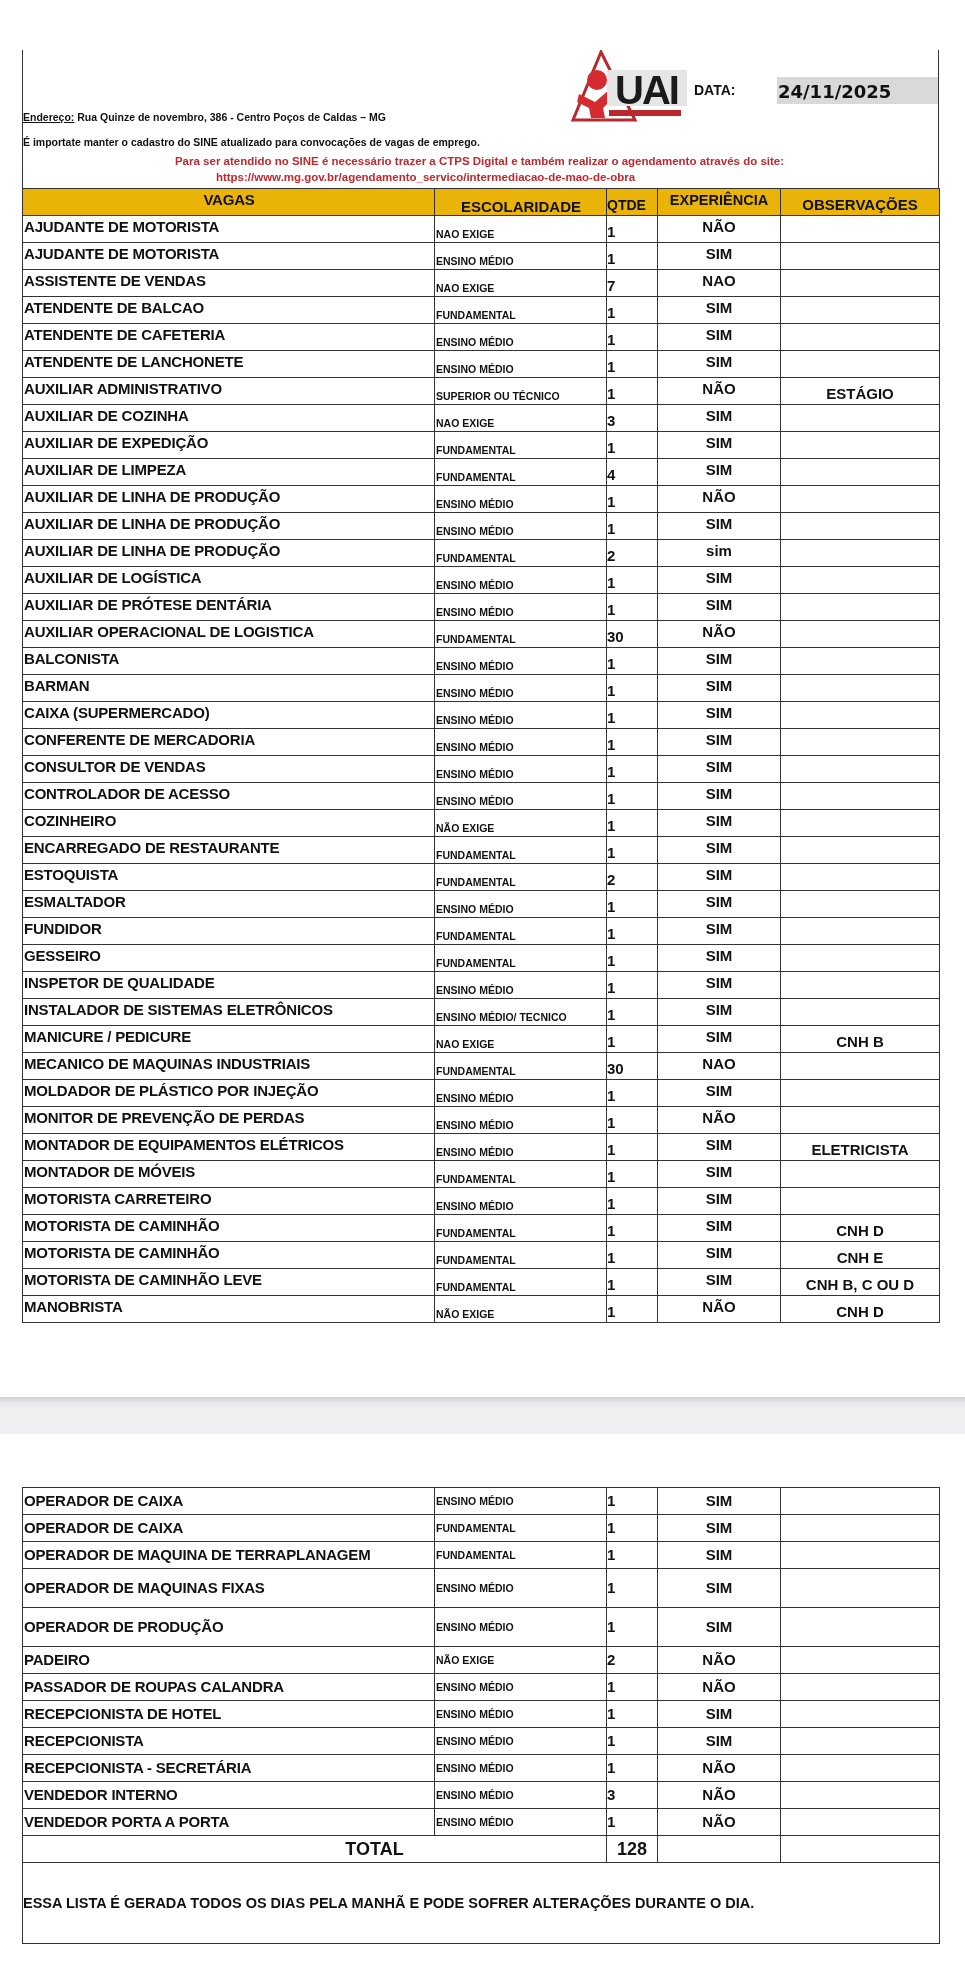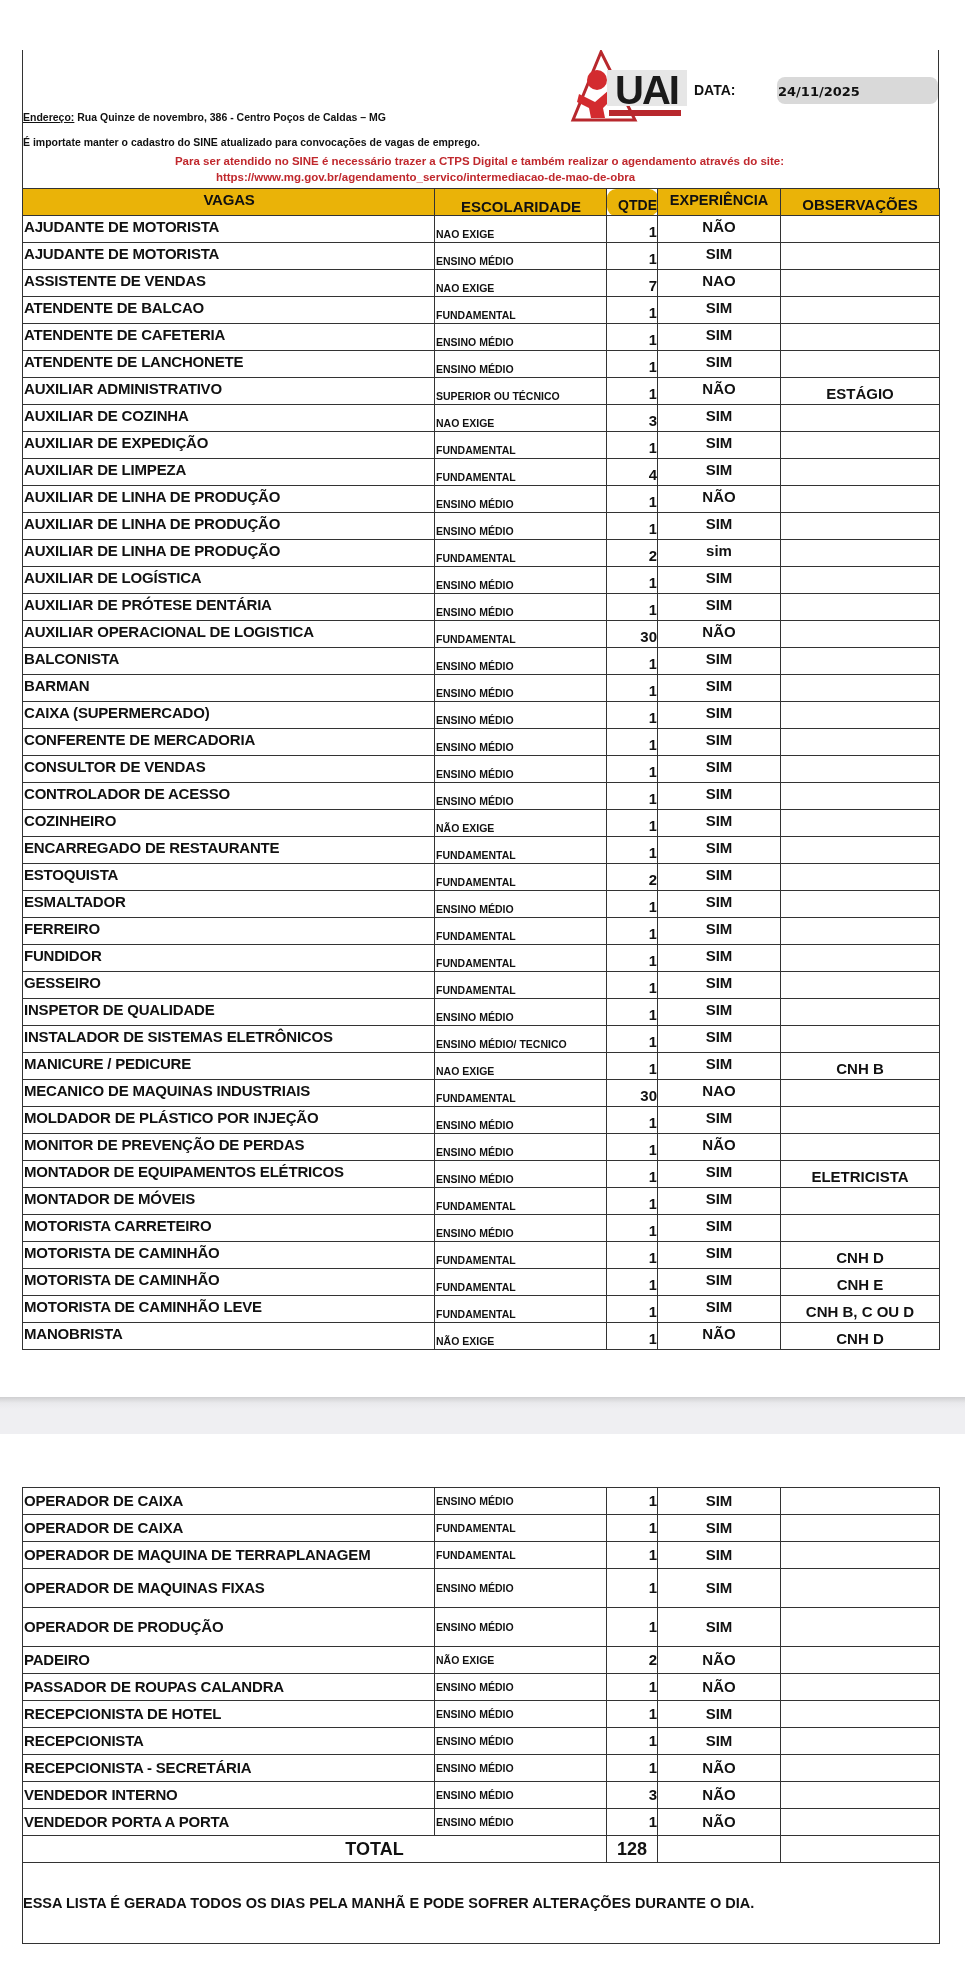--- a/index.html
+++ b/index.html
@@ -10,30 +10,30 @@
   .addr { position: absolute; left: 23px; top: 111px; font-size: 10.5px; font-weight: bold; }
   .addr .u { text-decoration: underline; }
   .note { position: absolute; left: 23px; top: 136px; font-size: 10.5px; font-weight: bold; }
   .red1 { position: absolute; left: 22px; width: 915px; top: 155px; text-align: center;
           font-size: 11.5px; font-weight: bold; color: #c0282d; }
   .red2 { position: absolute; left: 22px; width: 807px; top: 171px; text-align: center;
           font-size: 11.5px; font-weight: bold; color: #c0282d; }
   .logo { position: absolute; left: 565px; top: 50px; width: 125px; height: 75px; }
   .date-label { position: absolute; left: 694px; top: 82px; font-size: 14px; font-weight: bold; }
   .date-val { position: absolute; left: 777px; top: 77px; width: 160px; height: 27px;
-              background: #d9d9d9; font-size: 13px; font-weight: bold; line-height: 30px; padding-left: 1px;
-              font-family: "DejaVu Sans", sans-serif; border-radius: 8px; }
+              background: #d9d9d9; font-size: 18px; font-weight: bold; line-height: 30px; padding-left: 1px;
+              font-family: "DejaVu Sans", sans-serif; }
   table { border-collapse: collapse; position: absolute; left: 22px; width: 916px; table-layout: fixed; }
   td, th { border: 1px solid #333; padding: 0; overflow: hidden; white-space: nowrap; }
   th { background: #eab308; font-size: 15px; font-weight: bold; height: 26px; margin-top: 9px; }
   td { height: 26px; }
   .c-vaga { width: 410px; font-size: 15px; font-weight: bold; text-align: left; padding-left: 1px;
             letter-spacing: -0.2px; vertical-align: top; line-height: 22px; }
   .c-esc { width: 170px; font-size: 10.5px; font-weight: bold; vertical-align: bottom; padding-left: 1px; line-height: 16px; }
-  .c-qtd { width: 50px; font-size: 15px; font-weight: bold; text-align: right; vertical-align: bottom; line-height: 20px; border-radius: 9px; }
+  .c-qtd { width: 50px; font-size: 15px; font-weight: bold; text-align: left; vertical-align: bottom; line-height: 20px; }
   .c-exp { width: 122px; font-size: 15px; font-weight: bold; text-align: center; vertical-align: top; line-height: 22px; }
   .c-obs { width: 158px; font-size: 15px; font-weight: bold; text-align: center; vertical-align: bottom; line-height: 20px; }
   #t1 { top: 188px; }
   #t2 { top: 1487px; padding-left: 28px; }
   #t2 td { vertical-align: middle; }
   #t2 .c-vaga { line-height: 20px; }
   .tall td { height: 38px; }
   .total-label { text-align: center; font-size: 18px; font-weight: bold; padding-left: 120px; }
   .total-val { text-align: center; font-size: 18px; font-weight: bold; }
   .footer-cell { height: 80px; text-align: left; font-size: 14.5px; font-weight: bold; vertical-align: middle; }
@@ -253,27 +253,20 @@
         <td class="c-obs"></td>
       </tr>
       <tr>
         <td class="c-vaga">ESMALTADOR</td>
         <td class="c-esc">ENSINO MÉDIO</td>
         <td class="c-qtd">1</td>
         <td class="c-exp">SIM</td>
         <td class="c-obs"></td>
       </tr>
       <tr>
-        <td class="c-vaga">FERREIRO</td>
-        <td class="c-esc">FUNDAMENTAL</td>
-        <td class="c-qtd">1</td>
-        <td class="c-exp">SIM</td>
-        <td class="c-obs"></td>
-      </tr>
-      <tr>
         <td class="c-vaga">FUNDIDOR</td>
         <td class="c-esc">FUNDAMENTAL</td>
         <td class="c-qtd">1</td>
         <td class="c-exp">SIM</td>
         <td class="c-obs"></td>
       </tr>
       <tr>
         <td class="c-vaga">GESSEIRO</td>
         <td class="c-esc">FUNDAMENTAL</td>
         <td class="c-qtd">1</td>

